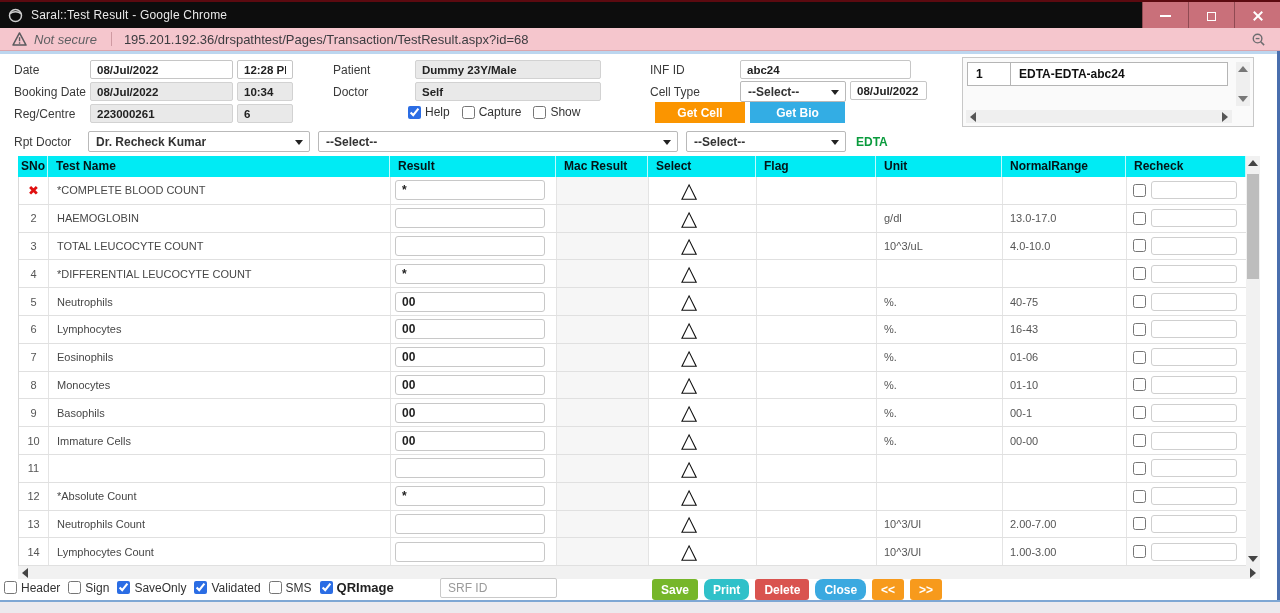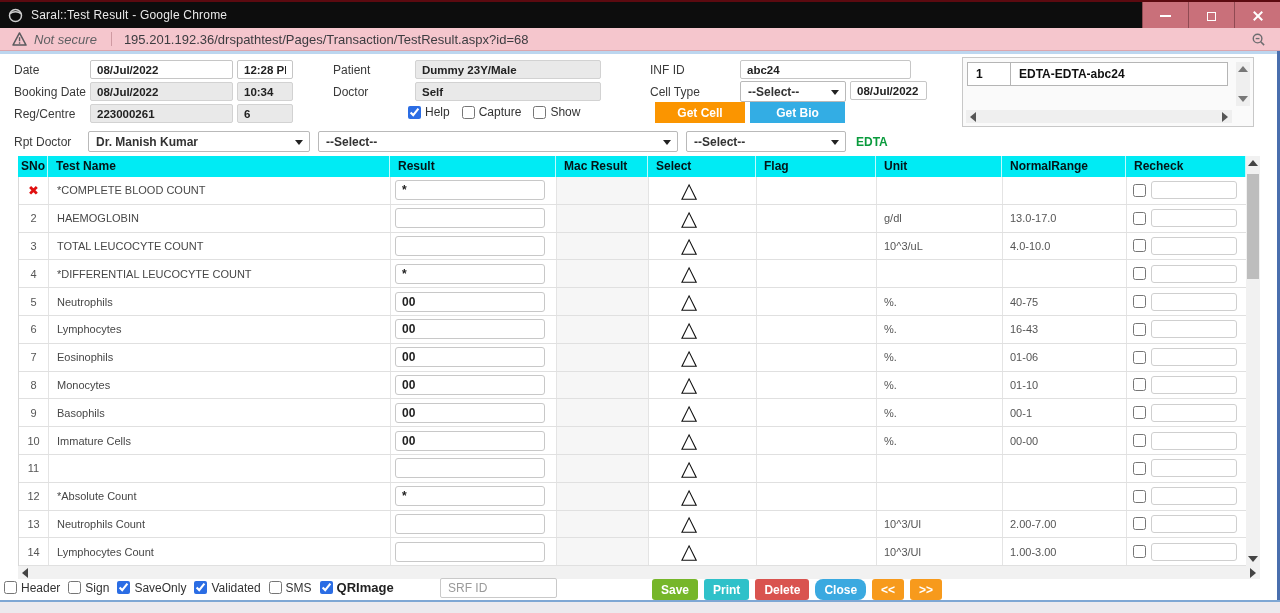--- a/index.html
+++ b/index.html
@@ -216,21 +216,21 @@
         <span class="arr-down"></span>
       </div>
       <div class="htrack">
         <span class="arr-left"></span>
         <span class="arr-right"></span>
       </div>
     </div>
 
     <span class="lbl" style="left:14px; top:84px">Rpt Doctor</span>
     <div class="selectbox" style="left:88px; top:80px; width:222px">
-      <span>Dr. Manish Kumar</span>
+      <span>Dr. Recheck Kumar</span>
       <span class="chev"></span>
     </div>
     <div class="selectbox" style="left:318px; top:80px; width:360px">
       <span>--Select--</span>
       <span class="chev"></span>
     </div>
     <div class="selectbox" style="left:686px; top:80px; width:160px">
       <span>--Select--</span>
       <span class="chev"></span>
     </div>
@@ -556,21 +556,21 @@
 
   <label class="chk boldchk">
     <input type="checkbox" checked="" style="">
     <span class="chk-label">QRImage</span>
   </label>
 </div>
       <input class="srf" placeholder="SRF ID" style="">
       <div class="fbtns" id="footer-buttons">
   <button class="abtn" style="background: rgb(118, 182, 41);">Save</button>
 
-  <button class="abtn" style="background: rgb(47, 193, 201);">Print</button>
+  <button class="abtn" style="background: rgb(47, 193, 201); border-radius: 7px;">Print</button>
 
   <button class="abtn" style="background: rgb(217, 83, 79);">Delete</button>
 
   <button class="abtn" style="background: rgb(58, 169, 224); border-radius: 8px;">Close</button>
 
   <button class="abtn" style="background: rgb(247, 154, 28);">&lt;&lt;</button>
 
   <button class="abtn" style="background: rgb(247, 154, 28);">&gt;&gt;</button>
 </div>
     </div>

